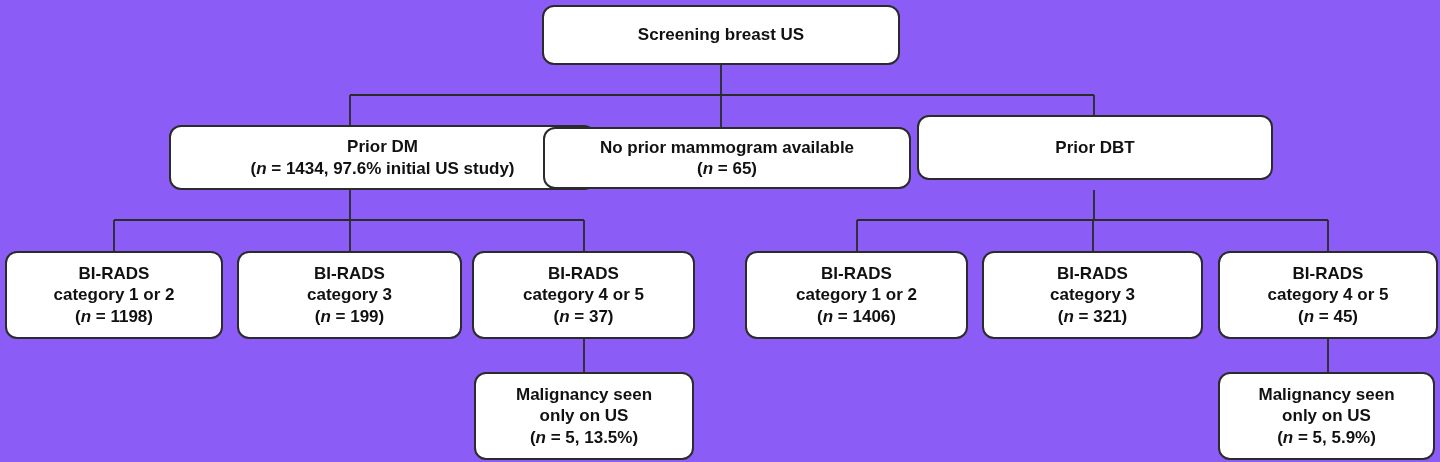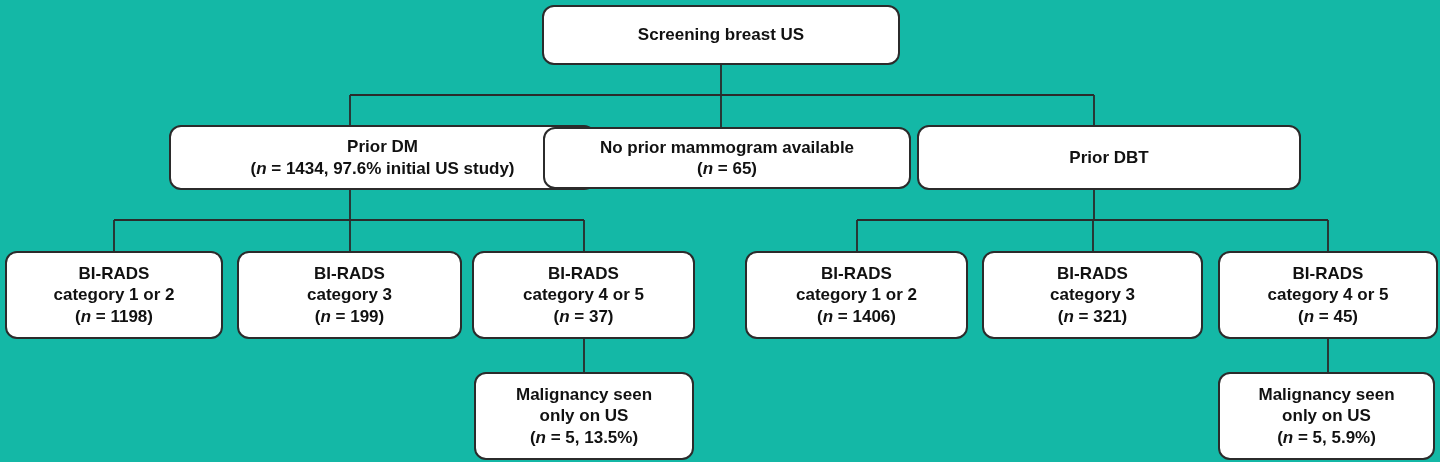--- a/index.html
+++ b/index.html
@@ -1,21 +1,21 @@
 <!DOCTYPE html>
 <html><head>
 <meta charset="utf-8">
 <title>Diagram</title>
 <style>
   html, body { margin: 0; padding: 0; background: #ffffff; }
   #canvas {
     position: relative;
     width: 1440px;
     height: 462px;
-    background: #14b8a6;
+    background: #8b5cf6;
     font-family: "Liberation Sans", "DejaVu Sans", sans-serif;
     overflow: hidden;
   }
   #edges {
     position: absolute;
     left: 0; top: 0;
     width: 1440px; height: 462px;
     pointer-events: none;
   }
   .node {
@@ -71,21 +71,21 @@
   <div class="node" style="left:169px;top:125px;width:427px;height:65px;">
     <span class="ln">Prior DM</span>
     <span class="ln stat"><span>(</span><i>n</i><span> = 1434, 97.6% initial US study)</span></span>
   </div>
 
   <div class="node" style="left:543px;top:127px;width:368px;height:62px;">
     <span class="ln">No prior mammogram available</span>
     <span class="ln stat"><span>(</span><i>n</i><span> = 65)</span></span>
   </div>
 
-  <div class="node" style="left:917px;top:125px;width:384px;height:65px;">
+  <div class="node" style="left:917px;top:115px;width:356px;height:65px;">
     <span class="ln">Prior DBT</span>
   </div>
 
   <div class="node" style="left:5px;top:251px;width:218px;height:88px;">
     <span class="ln">BI-RADS</span>
     <span class="ln">category 1 or 2</span>
     <span class="ln stat"><span>(</span><i>n</i><span> = 1198)</span></span>
   </div>
 
   <div class="node" style="left:237px;top:251px;width:225px;height:88px;">

